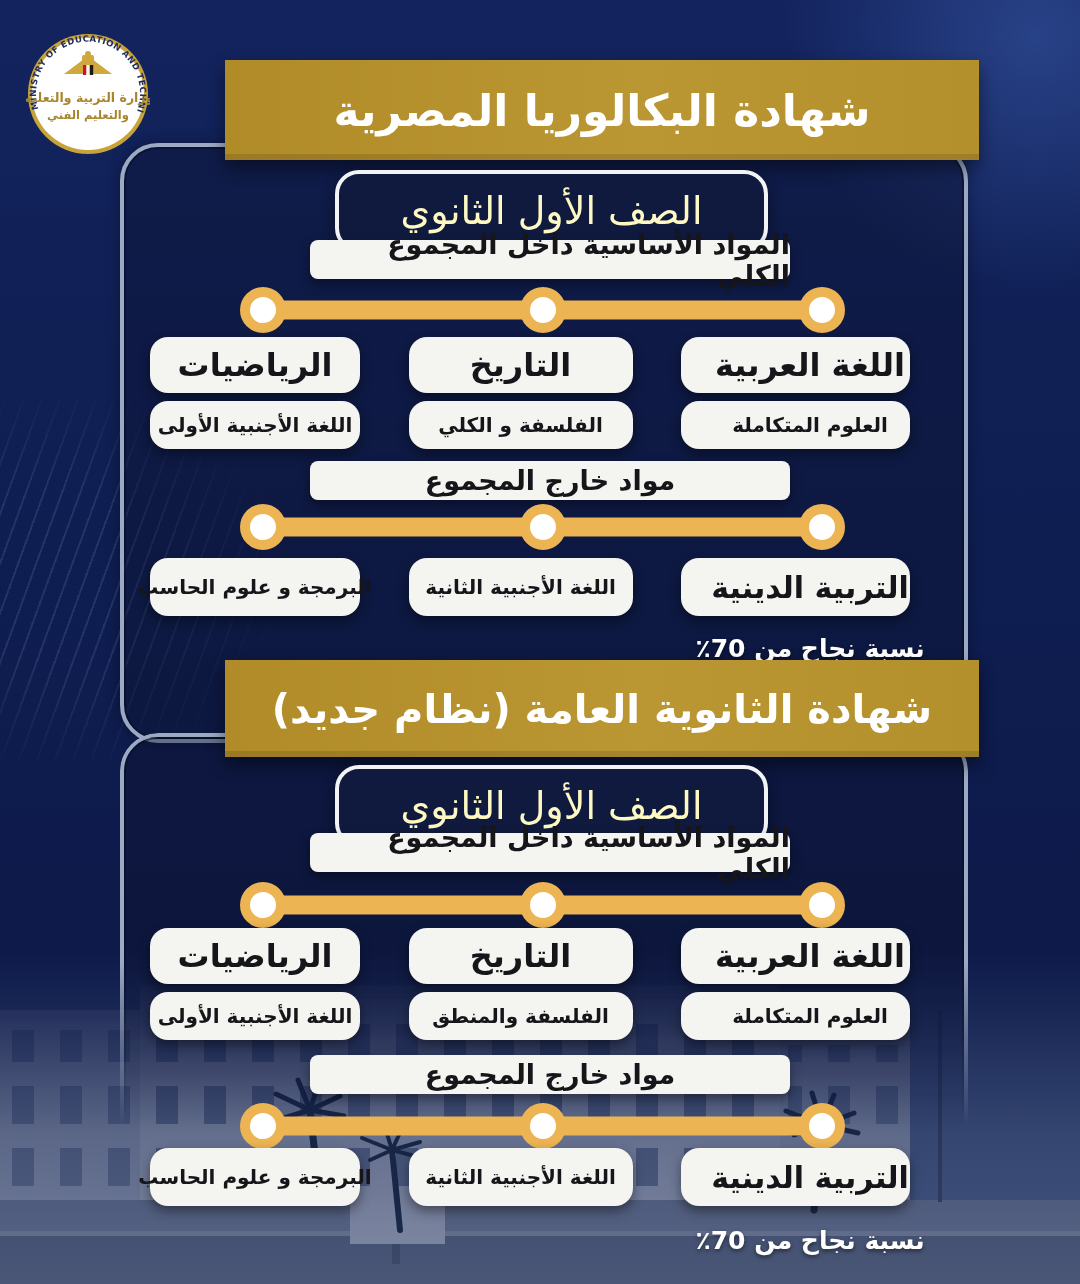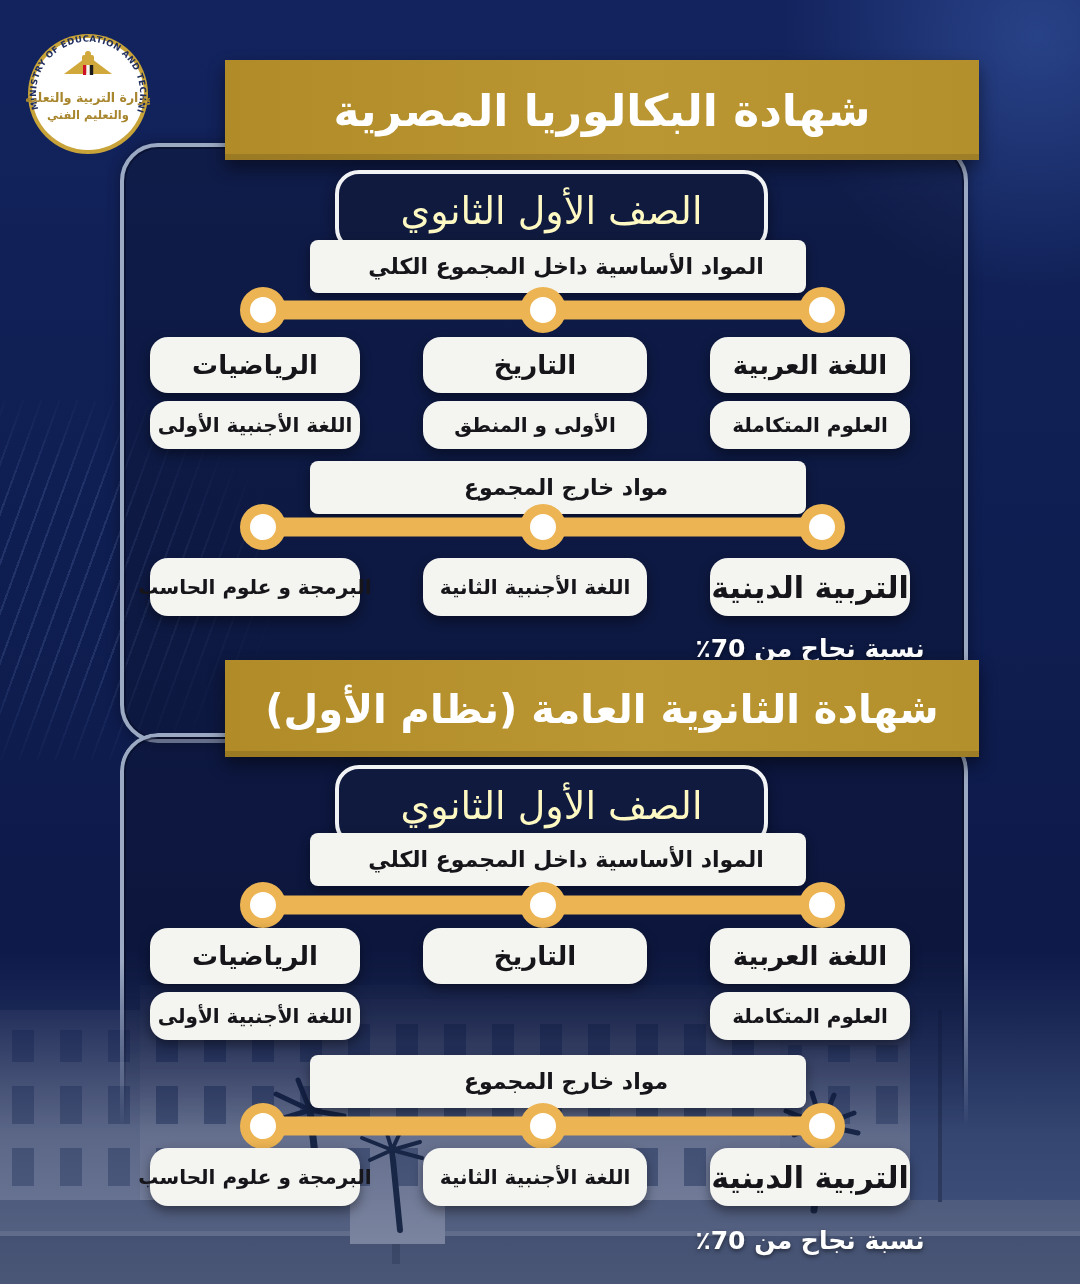--- a/index.html
+++ b/index.html
@@ -49,23 +49,23 @@
   .s2-banner{top:660px;height:97px;font-size:40px;}
   
   .grade-pill{
     position:absolute;left:335px;width:425px;height:74px;border:4px solid #f2f3f5;border-radius:24px;
     background:#0f1a3e;color:#fef9c3;font-weight:normal;font-size:38px;direction:rtl;
     display:flex;align-items:center;justify-content:center;box-shadow:0 6px 14px rgba(0,0,0,.45);
   }
   .s1-grade{top:170px;} .s2-grade{top:765px;}
   
   .wb{
-    position:absolute;left:310px;width:480px;height:53px;border-radius:8px;background:#f4f4f1;
-    color:#15151a;font-weight:bold;font-size:22px;direction:rtl;
-    display:flex;align-items:center;justify-content:center;box-shadow:0 5px 12px rgba(0,0,0,.4);padding-left:16px;
+    position:absolute;left:310px;width:480px;height:39px;border-radius:8px;background:#f4f4f1;
+    color:#15151a;font-weight:bold;font-size:27px;direction:rtl;
+    display:flex;align-items:center;justify-content:center;box-shadow:0 5px 12px rgba(0,0,0,.4);
   }
   .s1-wb1{top:240px;} .s1-wb2{top:461px;} .s2-wb1{top:833px;} .s2-wb2{top:1055px;}
   
   .connector{position:absolute;left:263px;width:559px;height:46px;}
   .connector .bar{
     position:absolute;left:0;right:0;top:50%;height:19px;transform:translateY(-50%);
     background:#ecb453;border-radius:6px;
   }
   .connector .node{
     position:absolute;top:50%;width:26px;height:26px;border:10px solid #ecb453;background:#fff;
@@ -75,22 +75,22 @@
   .s1-c1{top:287px;} .s1-c2{top:504px;} .s2-c1{top:882px;} .s2-c2{top:1103px;}
   
   .row{position:absolute;left:150px;width:760px;display:flex;justify-content:space-between;direction:rtl;}
   .s1-row1{top:337px;height:56px;} .s1-row2{top:401px;height:48px;} .s1-row3{top:558px;height:58px;}
   .s2-row1{top:928px;height:56px;} .s2-row2{top:992px;height:48px;} .s2-row3{top:1148px;height:58px;}
   .pill{
     background:#f4f4f1;border-radius:18px;color:#15151a;font-weight:bold;direction:rtl;
     display:flex;align-items:center;justify-content:center;white-space:nowrap;
     box-shadow:0 5px 12px rgba(0,0,0,.42);
   }
-  .w-r{width:200px;} .w-c{width:224px;} .w-l{width:210px;}
-  .main-pill{font-size:26px;} .sub-pill{font-size:20px;text-align:right;} .big-pill{font-size:30px;}
+  .w-r{width:200px;padding-left:29px;} .w-c{width:224px;} .w-l{width:210px;}
+  .main-pill{font-size:32px;} .sub-pill{font-size:20px;text-align:right;} .big-pill{font-size:30px;}
   
   .pass-note{
     position:absolute;left:690px;width:240px;text-align:center;color:#ffffff;font-weight:bold;
     font-size:25px;direction:rtl;text-shadow:0 2px 4px rgba(0,0,0,.5);margin-top:16px;
   }
   .s1-note{top:618px;} .s2-note{top:1210px;}
   
   .logo{position:absolute;left:26px;top:32px;width:124px;height:124px;}
 </style>
 </head>
@@ -173,55 +173,56 @@
     <div class="node n1"></div>
     <div class="node n2"></div>
   </div>
   <div class="row s1-row1">
     <div class="pill w-r main-pill">اللغة العربية</div>
     <div class="pill w-c main-pill">التاريخ</div>
     <div class="pill w-l main-pill">الرياضيات</div>
   </div>
   <div class="row s1-row2">
     <div class="pill w-r sub-pill">العلوم المتكاملة</div>
-    <div class="pill w-c sub-pill">الأولى و المنطق</div>
+    <div class="pill w-c sub-pill">الفلسفة و الكلي</div>
     <div class="pill w-l sub-pill">اللغة الأجنبية الأولى</div>
   </div>
 
   <div class="wb s1-wb2">مواد خارج المجموع</div>
   <div class="connector s1-c2">
     <div class="bar"></div>
     <div class="node n0"></div>
     <div class="node n1"></div>
     <div class="node n2"></div>
   </div>
   <div class="row s1-row3">
     <div class="pill w-r big-pill">التربية الدينية</div>
     <div class="pill w-c sub-pill">اللغة الأجنبية الثانية</div>
     <div class="pill w-l sub-pill">البرمجة و علوم الحاسب</div>
   </div>
   <div class="pass-note s1-note">نسبة نجاح من 70٪</div>
 
-  <div class="gold-banner s2-banner">شهادة الثانوية العامة (نظام الأول)</div>
+  <div class="gold-banner s2-banner">شهادة الثانوية العامة (نظام جديد)</div>
   <div class="grade-pill s2-grade">الصف الأول الثانوي</div>
 
   <div class="wb s2-wb1">المواد الأساسية داخل المجموع الكلي</div>
   <div class="connector s2-c1">
     <div class="bar"></div>
     <div class="node n0"></div>
     <div class="node n1"></div>
     <div class="node n2"></div>
   </div>
   <div class="row s2-row1">
     <div class="pill w-r main-pill">اللغة العربية</div>
     <div class="pill w-c main-pill">التاريخ</div>
     <div class="pill w-l main-pill">الرياضيات</div>
   </div>
   <div class="row s2-row2">
     <div class="pill w-r sub-pill">العلوم المتكاملة</div>
+    <div class="pill w-c sub-pill">الفلسفة والمنطق</div>
     <div class="pill w-l sub-pill">اللغة الأجنبية الأولى</div>
   </div>
 
   <div class="wb s2-wb2">مواد خارج المجموع</div>
   <div class="connector s2-c2">
     <div class="bar"></div>
     <div class="node n0"></div>
     <div class="node n1"></div>
     <div class="node n2"></div>
   </div>

